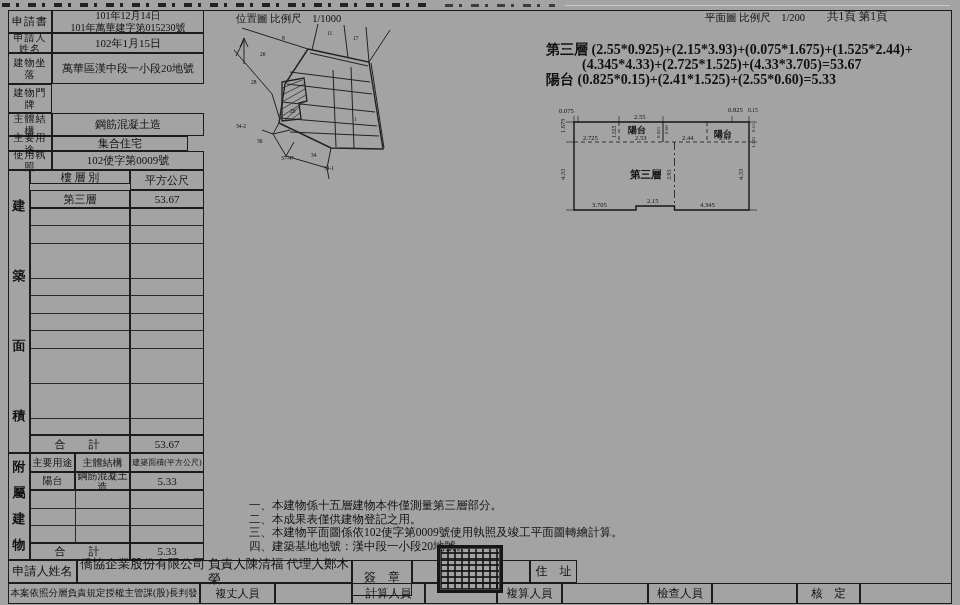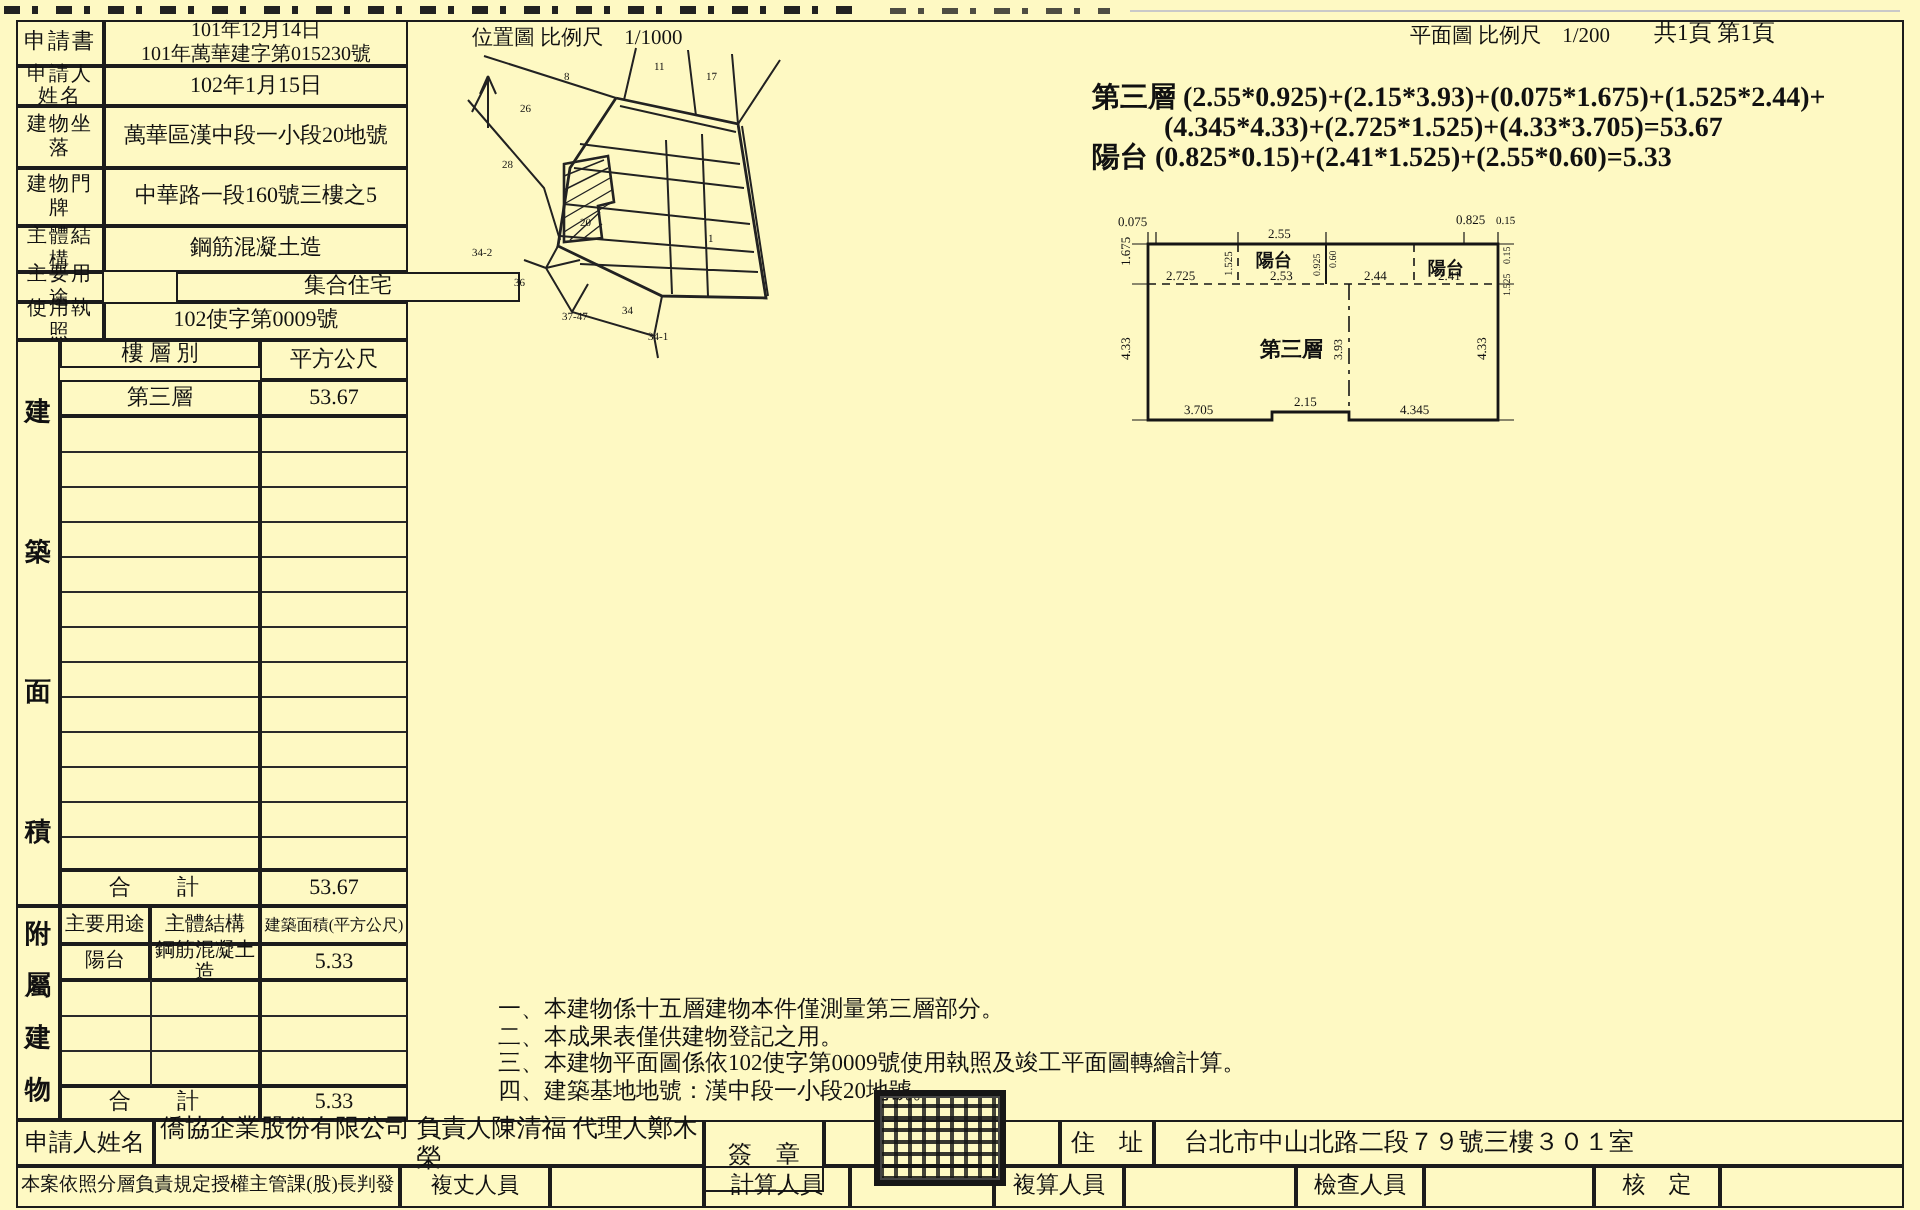--- a/index.html
+++ b/index.html
@@ -1,16 +1,16 @@
 <!DOCTYPE html>
 <html><head>
 <meta charset="utf-8">
 <style>
   html,body{margin:0;padding:0;background:#fff;}
-  #stage{position:relative;width:960px;height:605px;background:#fef9c3;overflow:hidden;
+  #stage{position:relative;width:960px;height:605px;background:#a3a3a3;overflow:hidden;
          font-family:"Liberation Serif", serif;color:#111;}
   .abs{position:absolute;box-sizing:border-box;}
   .cell{position:absolute;box-sizing:border-box;border:1px solid #1c1c1c;
         display:flex;align-items:center;justify-content:center;text-align:center;
         font-size:11px;line-height:1.15;background:transparent;}
   .lbl{letter-spacing:1px;}
   .pre{white-space:pre-line;}
   .vchar{font-size:13px;font-weight:bold;}
   .sidecol{display:flex;flex-direction:column;align-items:center;justify-content:space-around;}
   .emptyrows{background:repeating-linear-gradient(180deg, transparent 0px, transparent 16.5px, #2a2a2a 16.5px, #2a2a2a 17.5px);}
@@ -40,27 +40,26 @@
   <div class="cell pre" style="left:52px;top:10px;width:152px;height:23px;font-size:10px;">101年12月14日
 101年萬華建字第015230號</div>
 
   <div class="cell lbl" style="left:8px;top:33px;width:44px;height:20px;font-size:10px;">申請人姓名</div>
   <div class="cell" style="left:52px;top:33px;width:152px;height:20px;">102年1月15日</div>
 
   <div class="cell lbl" style="left:8px;top:53px;width:44px;height:31px;font-size:10px;">建物坐落</div>
   <div class="cell" style="left:52px;top:53px;width:152px;height:31px;">萬華區漢中段一小段20地號</div>
 
   <div class="cell lbl" style="left:8px;top:84px;width:44px;height:29px;font-size:10px;">建物門牌</div>
-  <div class="cell" style="left:52px;top:84px;width:152px;height:29px;">中華路一段160號三樓之5</div>
 
   <div class="cell lbl" style="left:8px;top:113px;width:44px;height:23px;font-size:10px;">主體結構</div>
   <div class="cell" style="left:52px;top:113px;width:152px;height:23px;">鋼筋混凝土造</div>
 
   <div class="cell lbl" style="left:8px;top:136px;width:44px;height:15px;font-size:10px;">主要用途</div>
-  <div class="cell" style="left:52px;top:136px;width:172px;height:15px;margin-left:36px;">集合住宅</div>
+  <div class="cell" style="left:52px;top:136px;width:136px;height:15px;">集合住宅</div>
 
   <div class="cell lbl" style="left:8px;top:151px;width:44px;height:19px;font-size:10px;">使用執照</div>
   <div class="cell" style="left:52px;top:151px;width:152px;height:19px;">102使字第0009號</div>
 
   <div class="cell sidecol" style="left:8px;top:170px;width:22px;height:283px;">
     <span class="vchar">建</span>
     <span class="vchar">築</span>
     <span class="vchar">面</span>
     <span class="vchar">積</span>
   </div>
@@ -170,21 +169,20 @@
     <div>二、本成果表僅供建物登記之用。</div>
     <div>三、本建物平面圖係依102使字第0009號使用執照及竣工平面圖轉繪計算。</div>
     <div>四、建築基地地號：漢中段一小段20地號。</div>
   </div>
 
   <div class="cell" style="left:8px;top:560px;width:69px;height:23px;font-size:12px;">申請人姓名</div>
   <div class="cell" style="left:77px;top:560px;width:275px;height:23px;font-size:12.5px;">僑協企業股份有限公司 負責人陳清福 代理人鄭木榮</div>
   <div class="cell" style="left:352px;top:560px;width:60px;height:36px;font-size:12px;">簽　章</div>
   <div class="cell" style="left:412px;top:560px;width:118px;height:23px;"></div>
   <div class="cell" style="left:530px;top:560px;width:47px;height:23px;font-size:12px;">住　址</div>
-  <div class="cell" style="left:577px;top:560px;width:375px;height:23px;font-size:12.5px;justify-content:flex-start;padding-left:14px;">台北市中山北路二段７９號三樓３０１室</div>
 
   <div class="cell" style="left:8px;top:583px;width:192px;height:21px;font-size:9.5px;">本案依照分層負責規定授權主管課(股)長判發</div>
   <div class="cell" style="left:200px;top:583px;width:75px;height:21px;font-size:11px;">複丈人員</div>
   <div class="cell" style="left:275px;top:583px;width:77px;height:21px;"></div>
   <div class="cell" style="left:352px;top:583px;width:73px;height:21px;font-size:11.5px;">計算人員</div>
   <div class="cell" style="left:425px;top:583px;width:72px;height:21px;"></div>
   <div class="cell" style="left:497px;top:583px;width:65px;height:21px;font-size:11.5px;">複算人員</div>
   <div class="cell" style="left:562px;top:583px;width:86px;height:21px;"></div>
   <div class="cell" style="left:648px;top:583px;width:64px;height:21px;font-size:11.5px;">檢查人員</div>
   <div class="cell" style="left:712px;top:583px;width:85px;height:21px;"></div>

